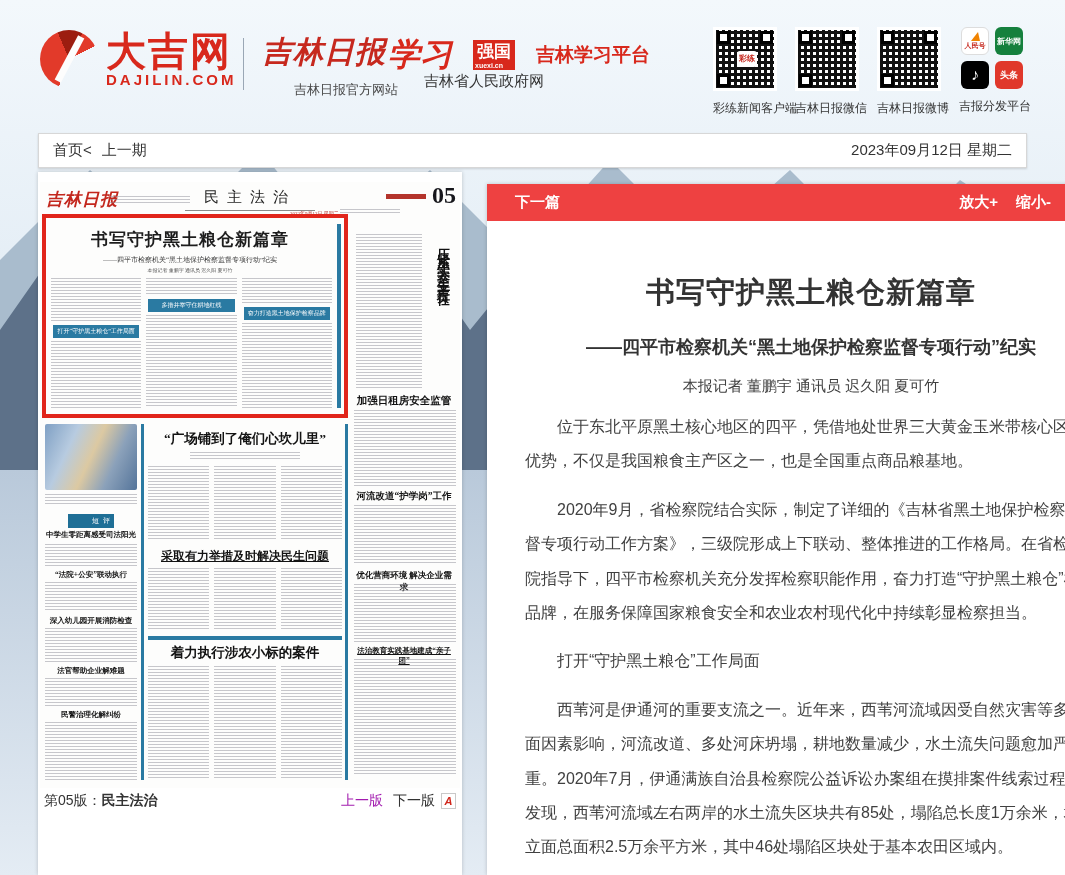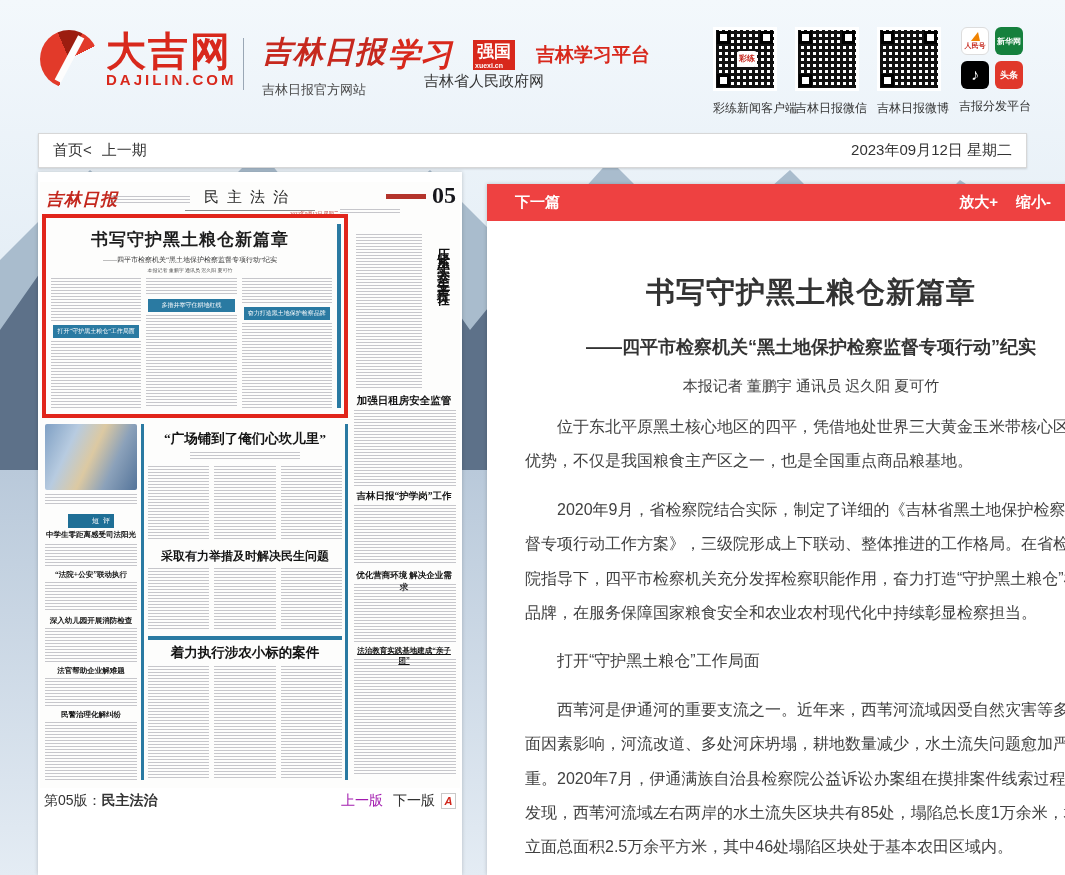--- a/index.html
+++ b/index.html
@@ -15,21 +15,21 @@
   .logo-daji { position:absolute; left:40px; top:30px; display:flex; align-items:center; gap:8px; }
   .swirl { width:58px; height:58px; border-radius:50%;
            background: conic-gradient(from 200deg, #e23a2a 0 38%, #9c1d10 38% 52%, #e23a2a 52% 62%, transparent 62%);
            position:relative; }
   .swirl::after { content:""; position:absolute; left:26px; top:4px; width:7px; height:50px; background:#fdfdfd; transform:rotate(28deg); }
   .logo-daji .zh { font-size:40px; font-weight:bold; color:#d8281c; letter-spacing:2px; line-height:1; }
   .logo-daji .en { font-size:15px; font-weight:bold; color:#d8281c; letter-spacing:3px; }
   .vdiv { position:absolute; left:243px; top:38px; width:1px; height:52px; background:#9aa7b5; }
   .logo-jlrb { position:absolute; left:262px; top:32px; }
   .logo-jlrb .cal { font-family:"Liberation Serif","DejaVu Serif",serif; font-style:italic; font-weight:bold; font-size:30px; color:#c6281e; letter-spacing:1px; }
-  .logo-jlrb .tag { font-size:13px; color:#4a4a4a; margin-top:8px; }
+  .logo-jlrb .tag { font-size:13px; color:#4a4a4a; margin-top:8px;margin-left:32px; }
   .logo-xuexi { position:absolute; left:388px; top:33px; }
   .xuexi-row { display:flex; align-items:center; gap:21px; }
   .xx-script { font-family:"Liberation Serif","DejaVu Serif",serif; font-style:italic; font-weight:bold; font-size:32px; color:#d8281c; }
   .xx-box { background:#d8281c; color:#fff; font-weight:bold; font-size:17px; padding:3px 4px 10px; position:relative; line-height:1; }
   .xx-box small { position:absolute; left:2px; bottom:1px; font-size:7px; font-weight:bold; color:#fff; }
   .xx-plat { font-size:19px; font-weight:bold; color:#d8281c; }
   .gov { position:absolute; left:424px; top:72px; font-size:15px; color:#333; }
   .qr-row { position:absolute; left:713px; top:27px; display:flex; gap:16px; }
   .qr-item { width:66px; text-align:center; }
   .qr { width:64px; height:64px; background:#fff; border:3px solid #fff; position:relative;
@@ -225,21 +225,21 @@
           <div class="sim" style="flex:1;"></div>
         </div>
       </div>
       <div class="rb-rule"></div>
     </div>
 
     <div class="p-abs vhead" style="right:8px;top:56px;height:170px;">压紧压实安全生产责任</div>
     <div class="p-abs sim" style="left:316px;top:52px;width:66px;height:156px;"></div>
     <div class="p-abs np-head" style="left:312px;top:212px;width:104px;font-size:10.5px;">加强日租房安全监管</div>
     <div class="p-abs sim" style="left:314px;top:228px;width:102px;height:76px;"></div>
-    <div class="p-abs np-head" style="left:312px;top:308px;width:104px;font-size:9.5px;">吉林日报“护学岗”工作</div>
+    <div class="p-abs np-head" style="left:312px;top:308px;width:104px;font-size:9.5px;">河流改道“护学岗”工作</div>
     <div class="p-abs sim" style="left:314px;top:323px;width:102px;height:60px;"></div>
     <div class="p-abs np-head" style="left:312px;top:388px;width:104px;font-size:8.5px;">优化营商环境 解决企业需求</div>
     <div class="p-abs sim" style="left:314px;top:402px;width:102px;height:58px;"></div>
     <div class="p-abs np-head" style="left:312px;top:464px;width:104px;font-size:7.5px;text-decoration:underline;">法治教育实践基地建成“亲子团”</div>
     <div class="p-abs sim" style="left:314px;top:477px;width:102px;height:116px;"></div>
 
     <div class="p-abs photo" style="left:5px;top:242px;width:92px;height:66px;"></div>
     <div class="p-abs sim" style="left:5px;top:312px;width:92px;height:12px;"></div>
     <div class="p-abs tagbox" style="left:28px;top:332px;width:46px;">短评</div>
     <div class="p-abs np-head" style="left:2px;top:348px;width:98px;font-size:7.5px;">中学生零距离感受司法阳光</div>
@@ -255,21 +255,21 @@
 
     <div class="p-abs vrule" style="left:101px;top:242px;height:356px;"></div>
     <div class="p-abs vrule" style="left:305px;top:242px;height:356px;"></div>
     <div class="p-abs np-head" style="left:108px;top:248px;width:194px;font-size:13.5px;">“广场铺到了俺们心坎儿里”</div>
     <div class="p-abs sim" style="left:150px;top:270px;width:110px;height:7px;"></div>
     <div class="p-abs" style="left:108px;top:284px;width:194px;display:flex;gap:5px;height:74px;">
       <div class="sim" style="flex:1;"></div>
       <div class="sim" style="flex:1;"></div>
       <div class="sim" style="flex:1;"></div>
     </div>
-    <div class="p-abs np-head" style="left:108px;top:366px;width:194px;font-size:12px;">采取有力举措及时解决民生问题</div>
+    <div class="p-abs np-head" style="left:108px;top:366px;width:194px;font-size:12px;text-decoration:underline;">采取有力举措及时解决民生问题</div>
     <div class="p-abs" style="left:108px;top:386px;width:194px;display:flex;gap:5px;height:62px;">
       <div class="sim" style="flex:1;"></div>
       <div class="sim" style="flex:1;"></div>
       <div class="sim" style="flex:1;"></div>
     </div>
     <div class="p-abs bluebar-h" style="left:108px;top:454px;width:194px;height:4px;"></div>
     <div class="p-abs np-head" style="left:108px;top:462px;width:194px;font-size:13.5px;">着力执行涉农小标的案件</div>
     <div class="p-abs" style="left:108px;top:484px;width:194px;display:flex;gap:5px;height:112px;">
       <div class="sim" style="flex:1;"></div>
       <div class="sim" style="flex:1;"></div>

